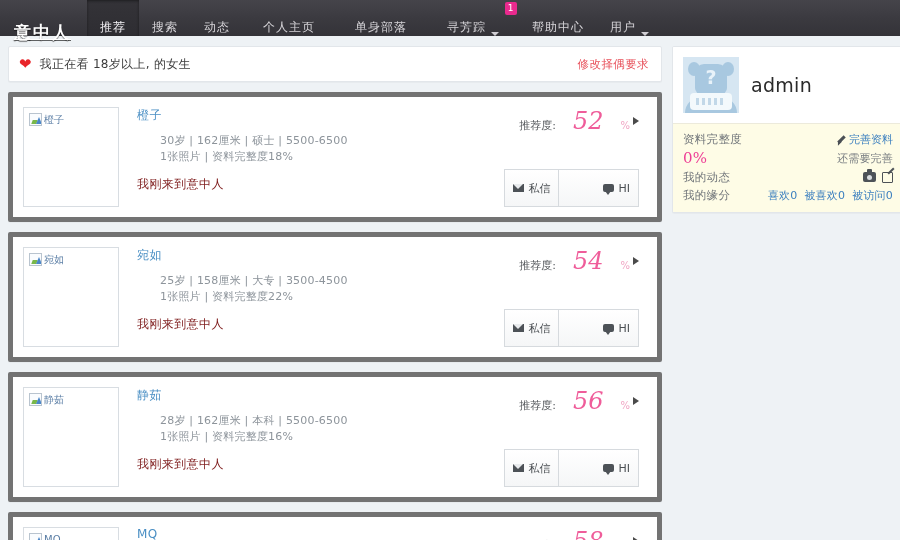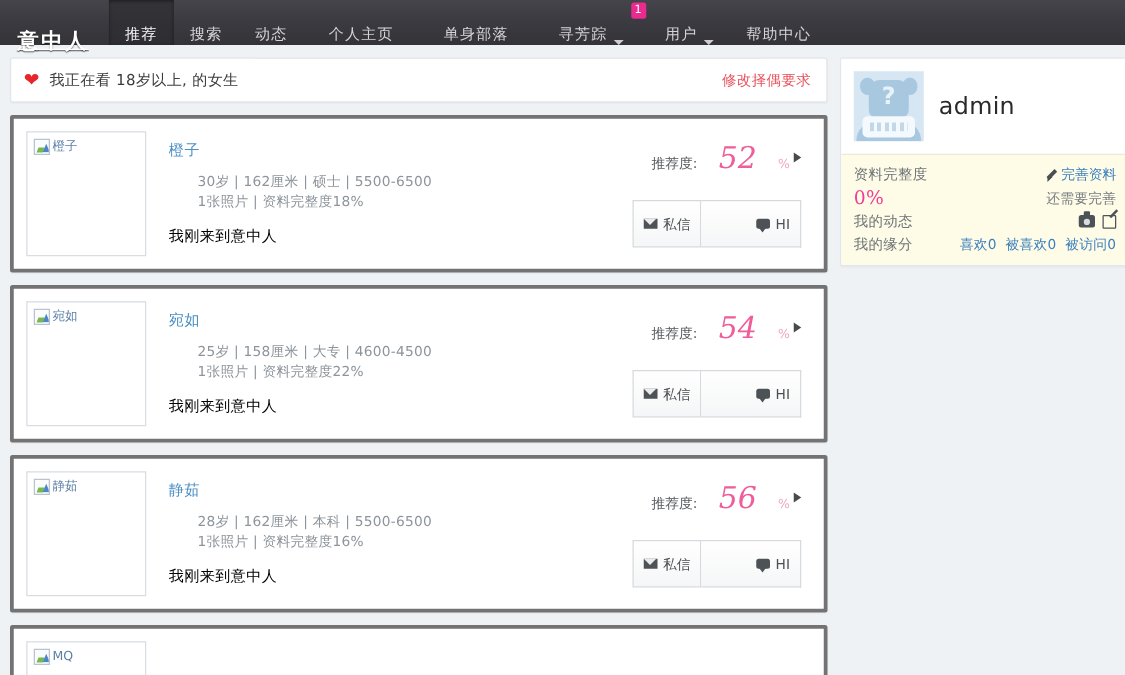--- a/index.html
+++ b/index.html
@@ -99,28 +99,27 @@
     margin-left: auto;
     color: #e8525c;
     font-size: 11.5px;
     text-decoration: none;
     letter-spacing: .4px;
   }
 
   
   .card {
     background: #fff;
-    border: 3px solid #737373;
+    border: 5px solid #737373;
     border-radius: 2px;
     margin-bottom: 10px;
     padding: 10px;
     display: flex;
     position: relative;
     box-shadow: 0 1px 1px rgba(0,0,0,.03);
-    align-items: center;
   }
   .card-photo {
     width: 96px; height: 100px;
     flex: 0 0 96px;
     border: 1px solid #d8dde2;
     background: #fff;
     padding: 3px;
     position: relative;
   }
   .broken-img {
@@ -171,21 +170,21 @@
   }
   .card-meta {
     color: #8d949b;
     font-size: 11px;
     line-height: 16px;
     letter-spacing: .2px;
     margin-left: 23px;
   }
   .card-status {
     margin-top: 11px;
-    color: #000000;
+    color: #7f1d1d;
     font-size: 12px;
     letter-spacing: .4px;
   }
 
   
   .score {
     position: absolute;
     right: 8px; top: 2px;
     display: flex;
     align-items: baseline;
@@ -460,26 +459,26 @@
       <span>单身部落</span>
     </a>
 
     <a class="nav-item wide" href="#">
       <span>寻芳踪</span>
       <span class="caret"></span>
       <span class="nav-badge">1</span>
     </a>
 
     <a class="nav-item" href="#">
+      <span>帮助中心</span>
+    </a>
+
+    <a class="nav-item" href="#">
       <span>用户</span>
       <span class="caret"></span>
-    </a>
-
-    <a class="nav-item" href="#">
-      <span>帮助中心</span>
     </a>
 
   </div>
 </div>
 
 <div class="page">
 
   <div class="col-main">
 
     <div class="filter-bar">
@@ -523,21 +522,21 @@
 
     <div class="card">
       <div class="card-photo">
         <div class="broken-img">
           <span class="broken-glyph"></span>
           <span class="broken-alt">宛如</span>
         </div>
       </div>
       <div class="card-body">
         <a class="card-name" href="#">宛如</a>
-        <div class="card-meta">25岁 | 158厘米 | 大专 | 4600-4500</div>
+        <div class="card-meta">25岁 | 158厘米 | 大专 | 3500-4500</div>
         <div class="card-meta">1张照片 | 资料完整度22%</div>
         <div class="card-status">我刚来到意中人</div>
 
         <div class="score">
           <span class="score-label">推荐度:</span>
           <span class="score-value">54</span>
           <span class="score-pct">%</span>
           <span class="score-arrow"></span>
         </div>
 

